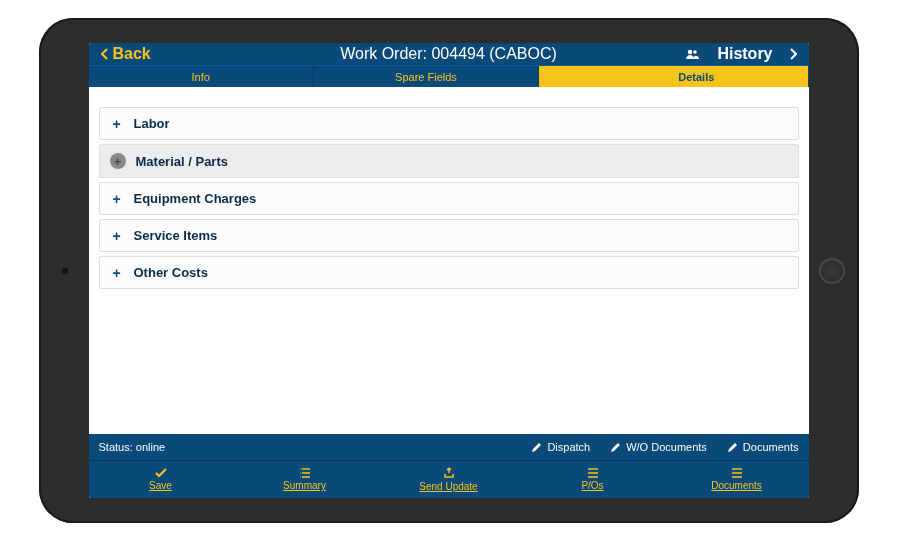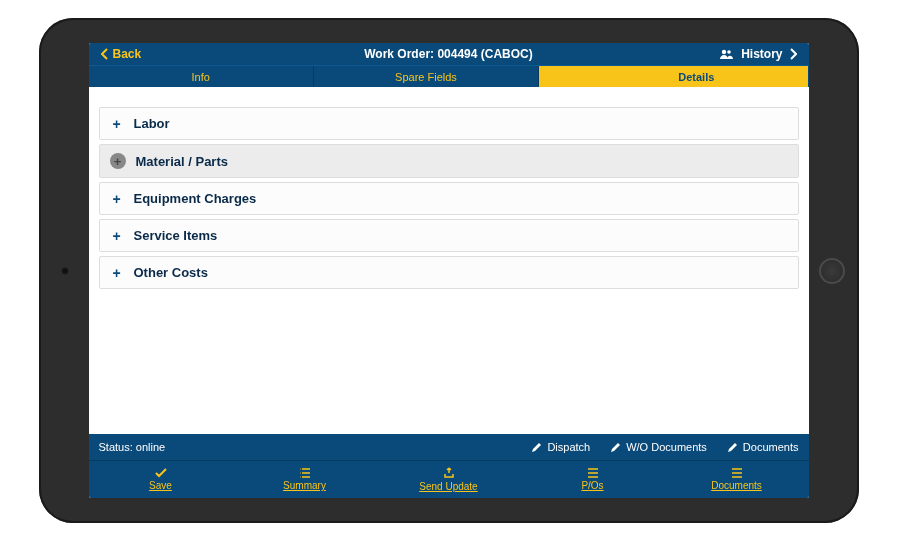--- a/index.html
+++ b/index.html
@@ -51,43 +51,43 @@
     flex-direction: column;
     overflow: hidden;
   }
   .topbar {
     height: 22px;
     background: #0a4a7a;
     display: flex;
     align-items: center;
     padding: 0 12px;
     color: #f9c419;
-    font-size: 12px;
+    font-size: 16px;
     font-weight: bold;
     position: relative;
   }
   .back-btn {
     display: flex;
     align-items: center;
     gap: 4px;
     cursor: pointer;
   }
   .chev { display: inline-block; }
   .topbar-title {
     position: absolute;
     left: 50%;
     transform: translateX(-50%);
     color: #fff;
-    font-weight: bold;
+    font-weight: normal;
   }
   .history-btn {
     margin-left: auto;
     display: flex;
     align-items: center;
-    gap: 6px;
+    gap: 16px;
     color: #fff;
     cursor: pointer;
   }
   .history-btn .people { font-size: 12px; }
   .tabbar {
     height: 22px;
     background: #0a4a7a;
     display: flex;
     border-top: 1px solid #0d5a90;
   }

